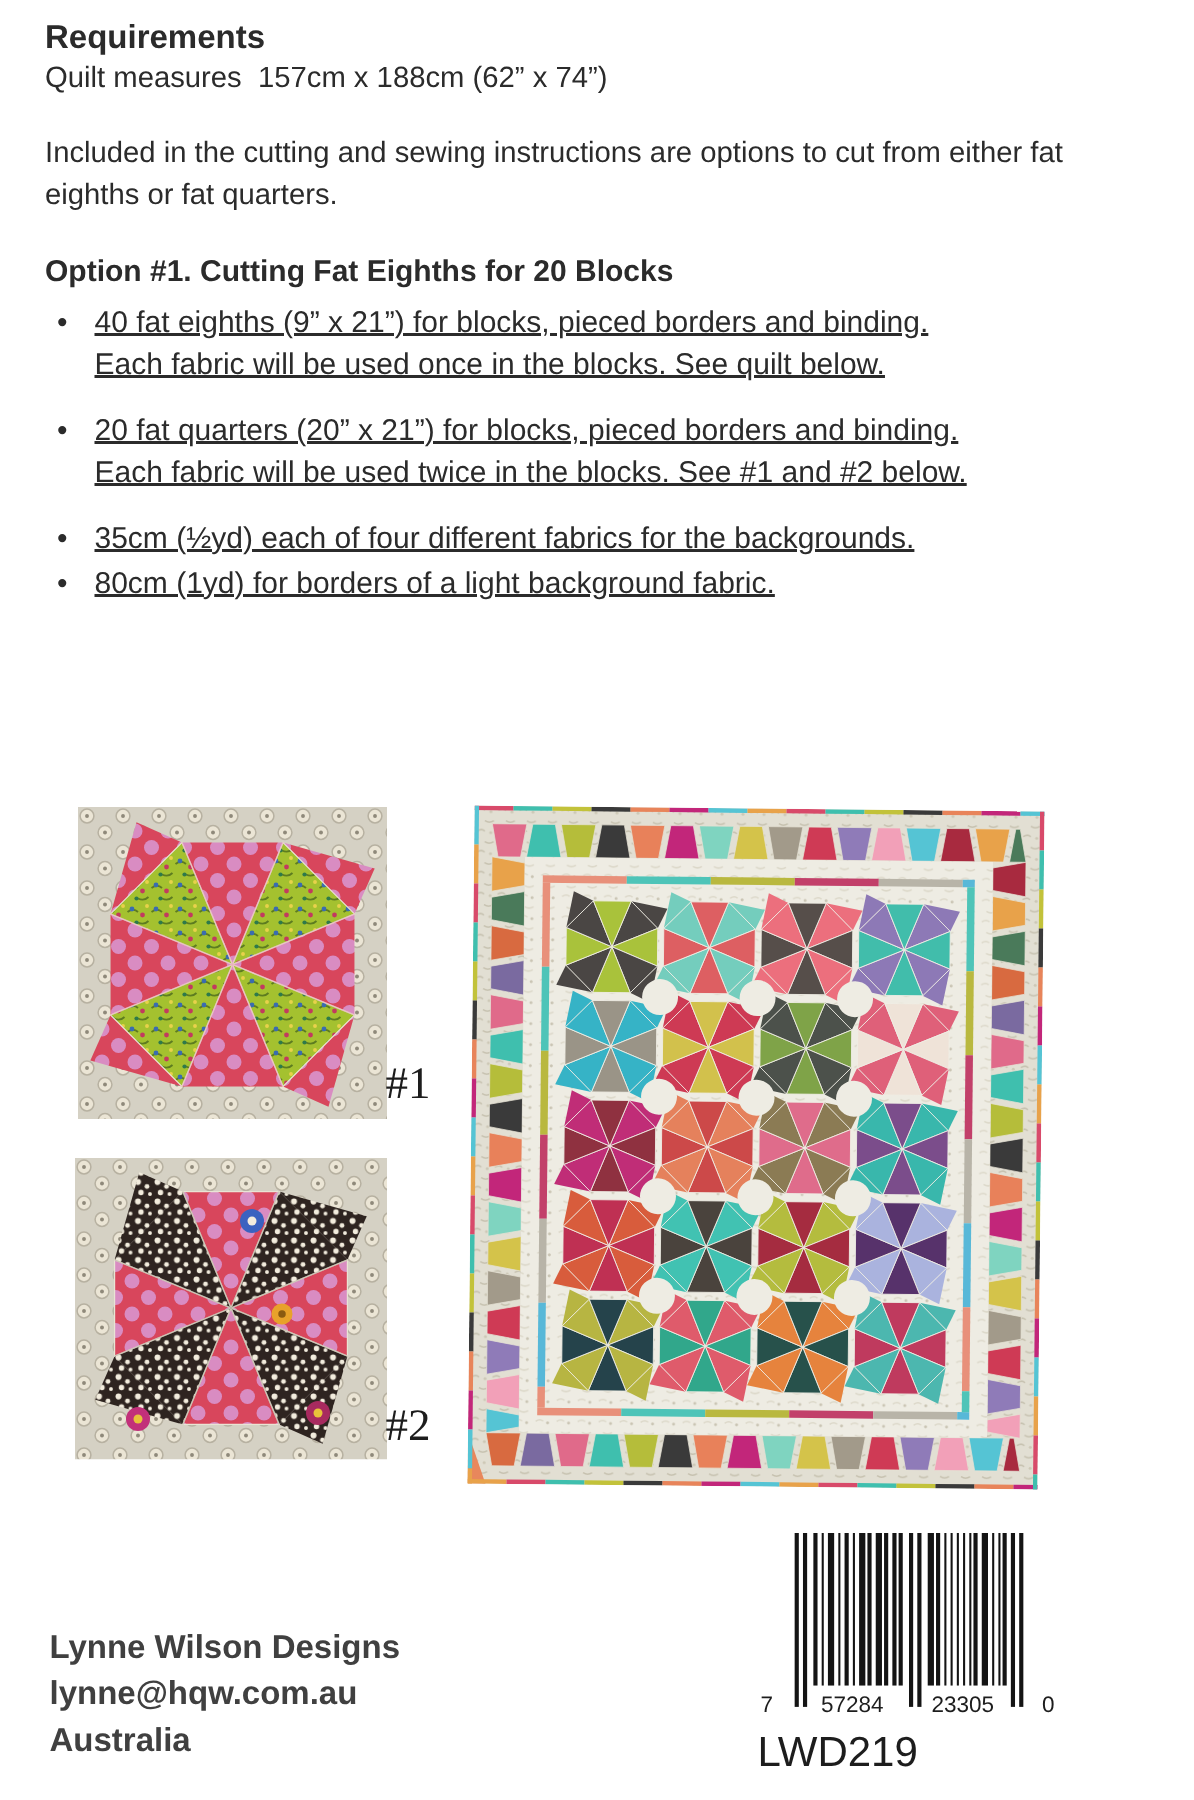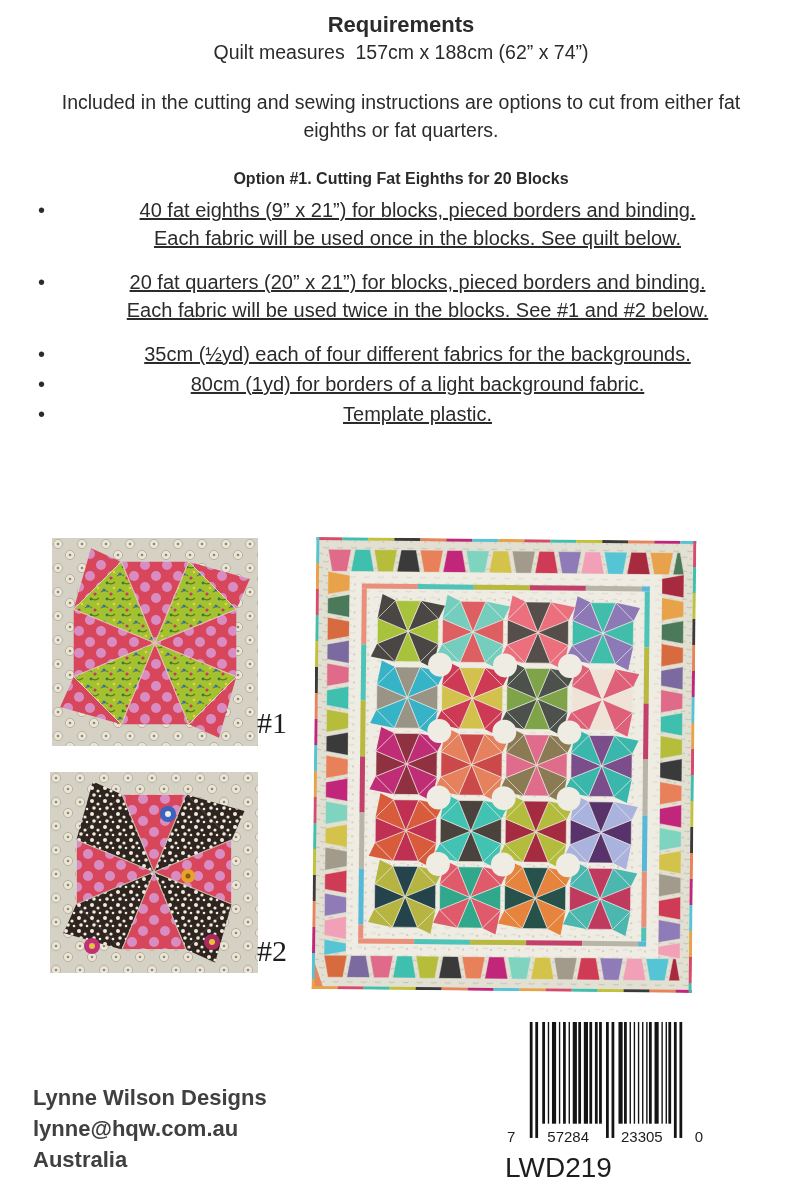--- a/index.html
+++ b/index.html
@@ -1,22 +1,22 @@
 <!DOCTYPE html>
 <html><head>
 <meta charset="utf-8">
 <style>
   html,body{margin:0;padding:0;background:#ffffff;}
   .page{position:relative;width:796px;height:1200px;background:#ffffff;overflow:hidden;
         font-family:"Liberation Sans",sans-serif;color:#2b2b2b;}
-  .text-block{position:absolute;left:30px;top:12px;width:742px;text-align:center;}
+  .text-block{position:absolute;left:30px;top:12px;width:742px;}
   h1.req{font-size:22px;font-weight:bold;margin:0 0 3px 0;color:#2b2b2b;}
   p.measure{font-size:19.5px;margin:0 0 24px 0;white-space:pre-wrap;}
   p.intro{font-size:19.5px;line-height:28px;margin:0 0 26px 0;}
-  h2.option{font-size:16px;font-weight:bold;margin:0 0 8px 0;}
+  h2.option{font-size:20px;font-weight:bold;margin:0 0 8px 0;}
   ul.blist{list-style:none;margin:0 0 16px 0;padding:0;font-size:20px;line-height:28px;text-decoration:underline;}
   ul.blist li{position:relative;padding-left:33px;white-space:pre-line;margin:0 0 2px 0;}
   ul.blist li::before{content:"\2022";position:absolute;left:8px;top:0;}
   ul.gap-top{margin-top:10px;}
   .fig{position:absolute;}
   .fig-label{position:absolute;font-family:"Liberation Serif",serif;font-size:30px;color:#1d1d1d;}
   .quilt-wrap{position:absolute;left:314px;top:539px;width:380px;height:452px;transform:rotate(0.6deg);}
   .footer{position:absolute;left:33px;top:1082px;font-weight:bold;font-size:22px;line-height:31px;color:#404040;}
   .barcode-bars{position:absolute;left:527px;top:1022px;width:158px;height:120px;}
   .barcode-digits{position:absolute;left:505px;top:1128px;width:200px;display:flex;
@@ -42,21 +42,20 @@
       </ul>
 
     <ul class="blist gap-top">
         <li>20 fat quarters (20” x 21”) for blocks, pieced borders and binding.
 Each fabric will be used twice in the blocks. See #1 and #2 below.</li>
       </ul>
 
     <ul class="blist">
         <li>35cm (½yd) each of four different fabrics for the backgrounds.</li>
         <li>80cm (1yd) for borders of a light background fabric.</li>
-        <li>Template plastic.</li>
       </ul>
   </div>
 
   <svg id="fig1" class="fig" style="left:52px;top:538px;" width="206" height="208" viewBox="0 0 206 208">
       <defs>
     <pattern id="f1-gray" width="24" height="24" patternUnits="userSpaceOnUse">
       <rect width="24" height="24" fill="#d5d1c4"></rect>
       <circle cx="6" cy="6" r="4.6" fill="#ebe5d5" stroke="#b7b1a1" stroke-width="1"></circle>
       <circle cx="6" cy="6" r="1.3" fill="#8f897a"></circle>
       <circle cx="18" cy="17" r="4.6" fill="#ebe5d5" stroke="#b7b1a1" stroke-width="1"></circle>

